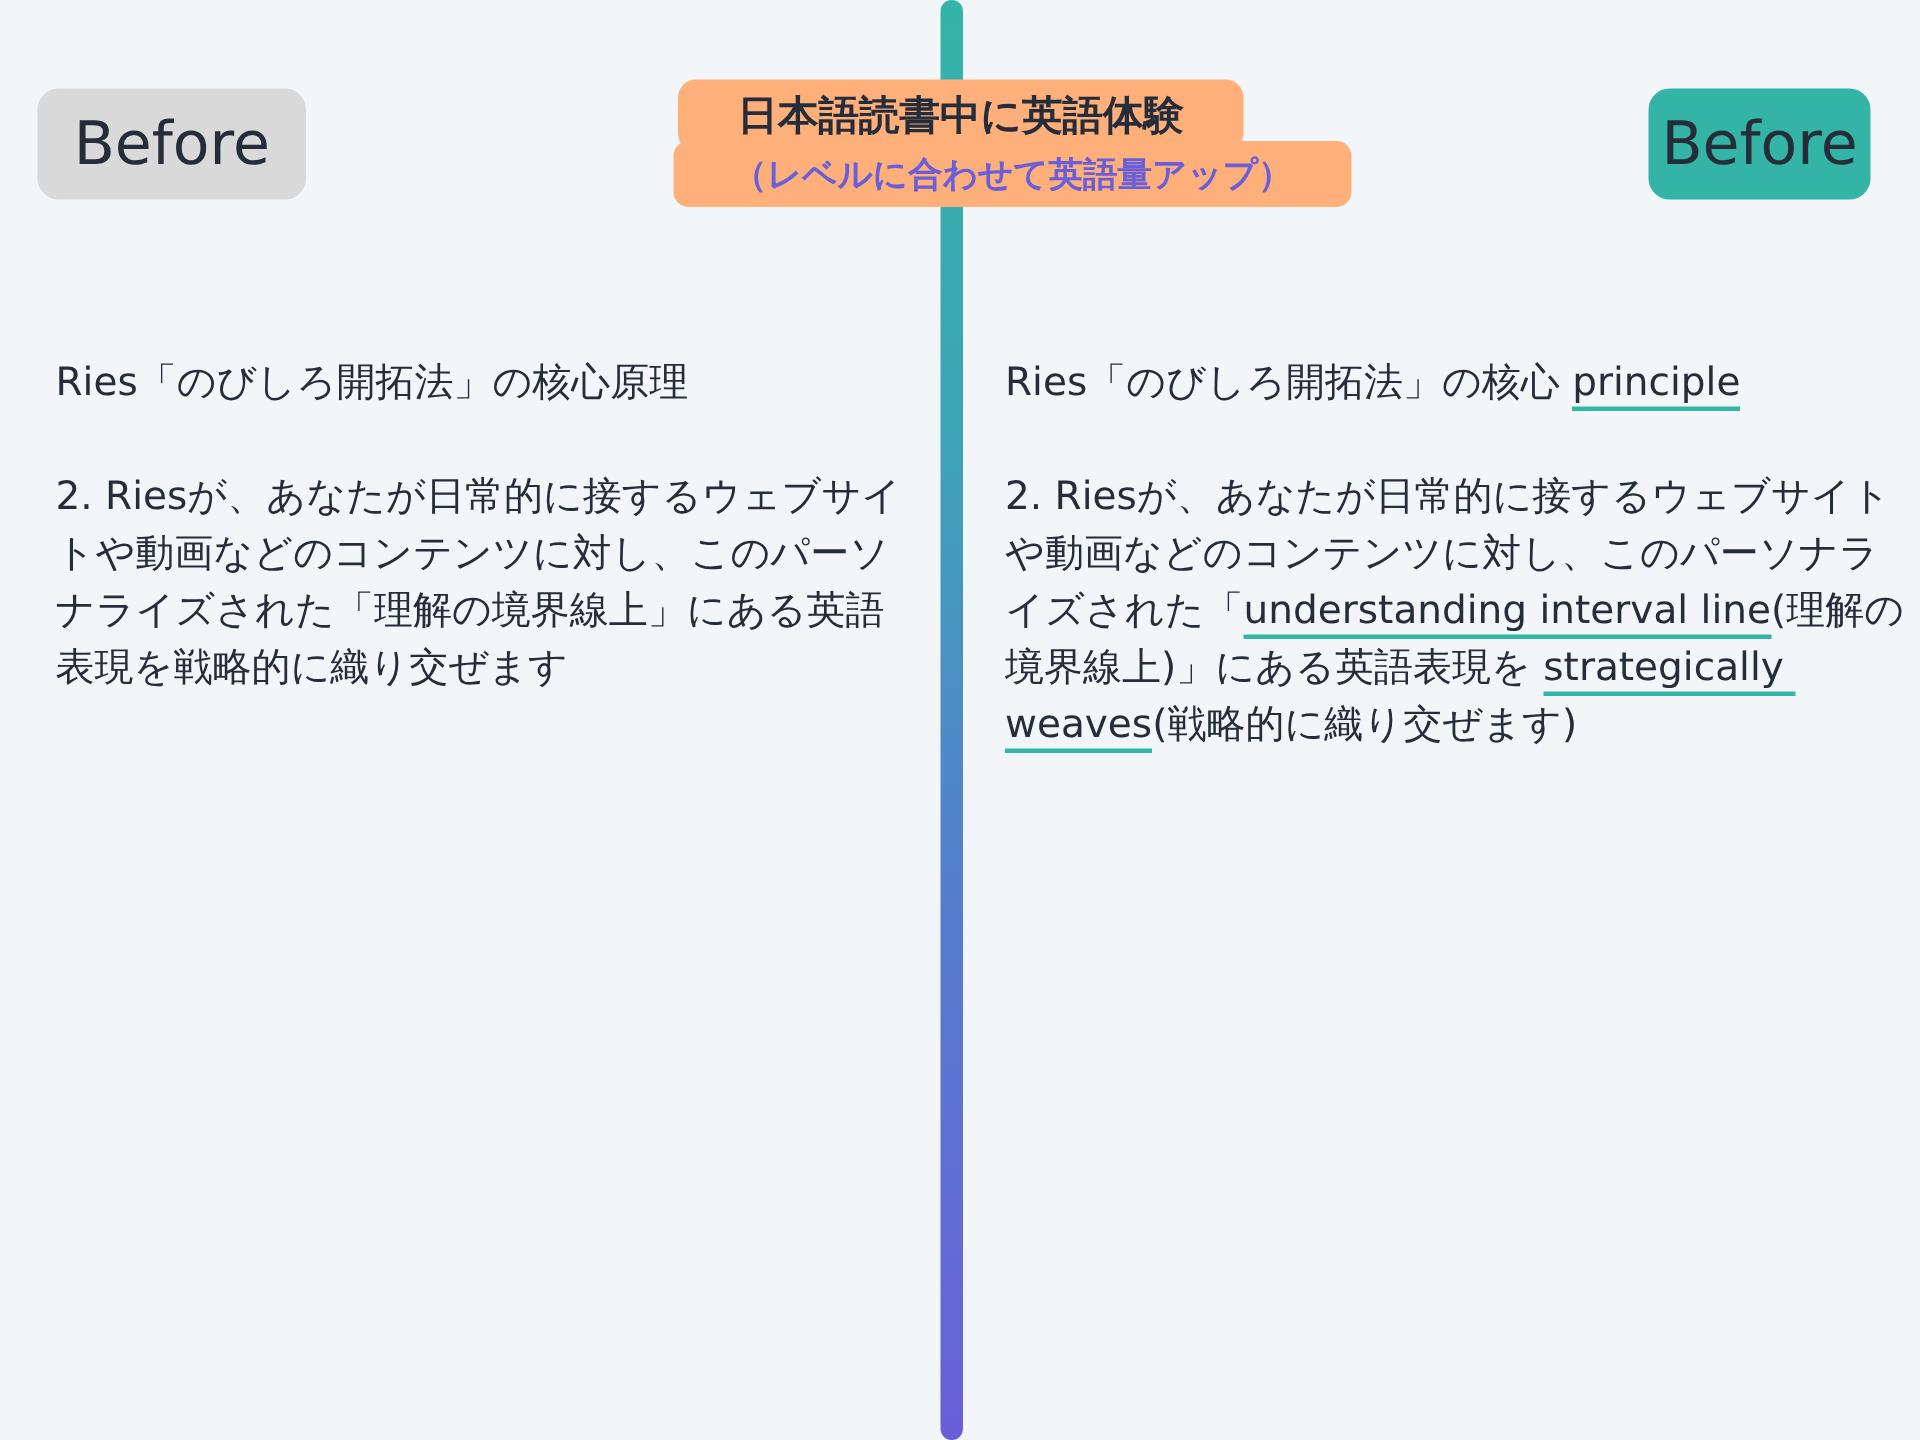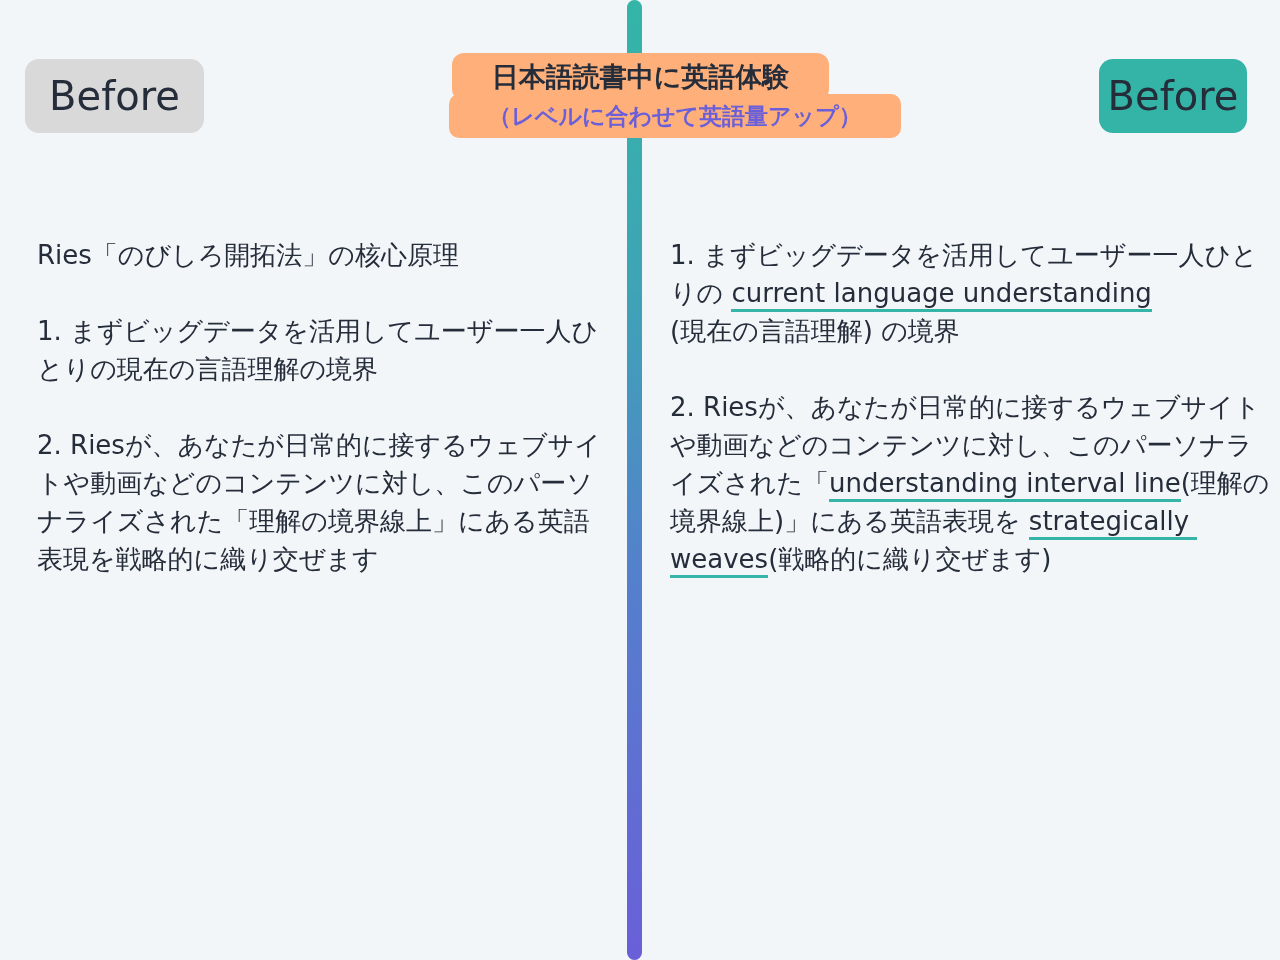--- a/index.html
+++ b/index.html
@@ -39,21 +39,19 @@
 <div class="divider"></div>
 
 <div class="badge before">Before</div>
 <div class="badge after">Before</div>
 
 <div class="title-top">日本語読書中に英語体験</div>
 <div class="title-bottom">（レベルに合わせて英語量アップ）</div>
 
 <div class="col left">
   <p class="para">Ries「のびしろ開拓法」の核心原理</p>
-  <p class="para">1. まずビッグデータを活用してユーザー一人ひとりの現在の言語理解の境界</p>
   <p class="para">2. Riesが、あなたが日常的に接するウェブサイトや動画などのコンテンツに対し、このパーソナライズされた「理解の境界線上」にある英語表現を戦略的に織り交ぜます</p>
 </div>
 
 <div class="col right">
-  <p class="para"><span>1. まずビッグデータを活用してユーザー一人ひとりの </span><span class="hl">current language understanding</span><span>
-(現在の言語理解) の境界</span></p>
+  <p class="para"><span>Ries「のびしろ開拓法」の核心 </span><span class="hl">principle</span></p>
   <p class="para"><span>2. Riesが、あなたが日常的に接するウェブサイトや動画などのコンテンツに対し、このパーソナライズされた「</span><span class="hl">understanding interval line</span><span>(理解の境界線上)」にある英語表現を </span><span class="hl">strategically weaves</span><span>(戦略的に織り交ぜます)</span></p>
 </div>
 
 </body></html>

